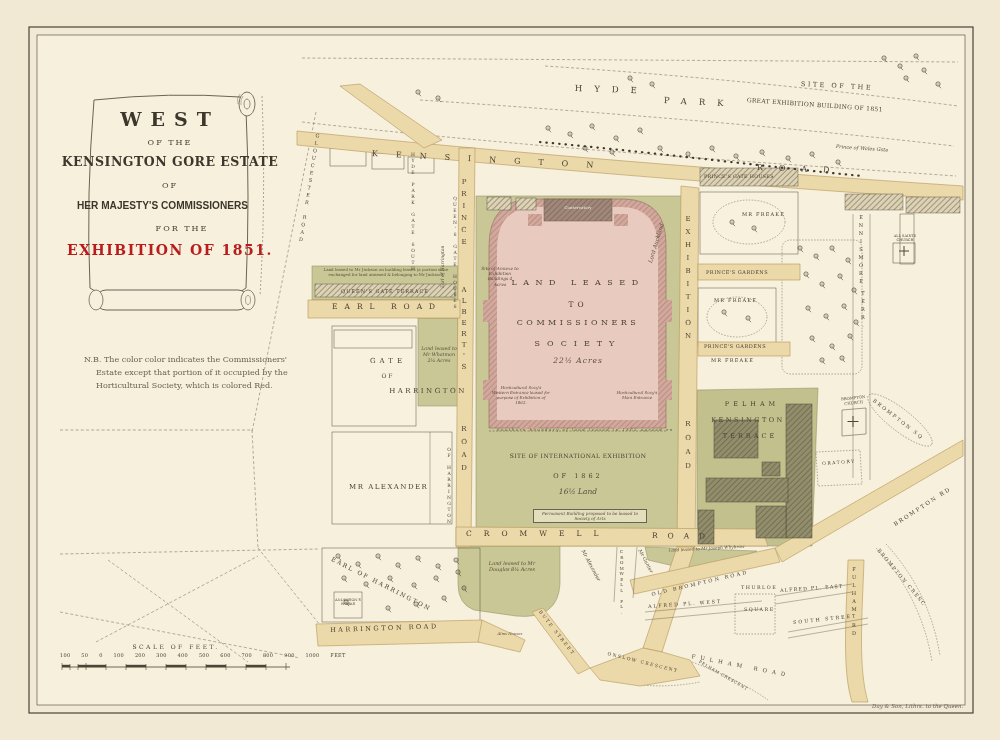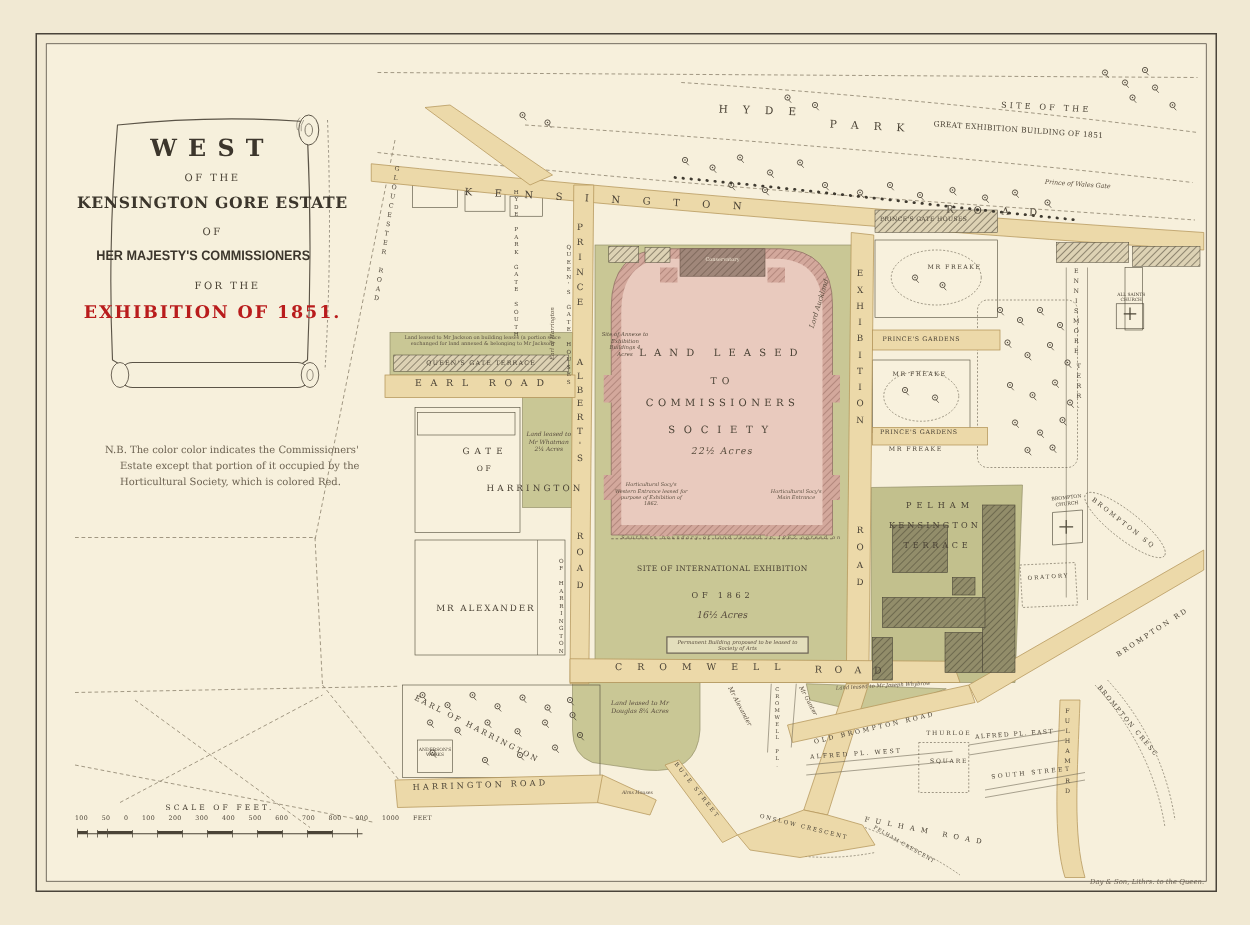--- a/index.html
+++ b/index.html
@@ -297,21 +297,21 @@
   <span class="lbl it" style="left:836px;top:144px;font-size:5px;transform:rotate(4deg);">Prince of Wales Gate</span>
 
   <span class="lbl" style="left:372px;top:150px;font-size:8px;letter-spacing:18px;transform:rotate(3deg);">KENSINGTON</span>
   <span class="lbl" style="left:757px;top:164px;font-size:8px;letter-spacing:16px;transform:rotate(2deg);">ROAD</span>
   <span class="lbl vt" style="left:460px;top:178px;font-size:7px;letter-spacing:4px;">PRINCE</span>
   <span class="lbl vt" style="left:460px;top:286px;font-size:7px;letter-spacing:3px;">ALBERT'S</span>
   <span class="lbl vt" style="left:460px;top:425px;font-size:7px;letter-spacing:5px;">ROAD</span>
   <span class="lbl vt" style="left:684px;top:215px;font-size:7px;letter-spacing:5px;">EXHIBITION</span>
   <span class="lbl vt" style="left:684px;top:420px;font-size:7px;letter-spacing:6px;">ROAD</span>
   <span class="lbl" style="left:332px;top:303px;font-size:7.5px;letter-spacing:7px;">EARL ROAD</span>
-  <span class="lbl" style="left:492px;top:530px;font-size:7.5px;letter-spacing:12px;">CROMWELL</span>
+  <span class="lbl" style="left:466px;top:530px;font-size:7.5px;letter-spacing:12px;">CROMWELL</span>
   <span class="lbl" style="left:652px;top:532px;font-size:7.5px;letter-spacing:10px;transform:rotate(1deg);">ROAD</span>
   <span class="lbl" style="left:330px;top:627px;font-size:6.5px;letter-spacing:2.5px;transform:rotate(-2deg);">HARRINGTON ROAD</span>
   <span class="lbl" style="left:651px;top:592px;font-size:5px;letter-spacing:2.2px;transform:rotate(-13deg);">OLD BROMPTON ROAD</span>
   <span class="lbl" style="left:893px;top:523px;font-size:5.5px;letter-spacing:2px;transform:rotate(-33deg);">BROMPTON RD</span>
   <span class="lbl" style="left:875px;top:398px;font-size:5px;letter-spacing:2px;transform:rotate(38deg);">BROMPTON SQ</span>
   <span class="lbl" style="left:880px;top:548px;font-size:5px;letter-spacing:1.5px;transform:rotate(50deg);">BROMPTON CRESC</span>
   <span class="lbl vt" style="left:851px;top:566px;font-size:5px;letter-spacing:2px;">FULHAM RD</span>
   <span class="lbl" style="left:692px;top:654px;font-size:5.5px;letter-spacing:5px;transform:rotate(11deg);">FULHAM ROAD</span>
   <span class="lbl vt" style="left:619px;top:549px;font-size:4.2px;letter-spacing:0.5px;">CROMWELL PL.</span>
   <span class="lbl" style="left:541px;top:610px;font-size:4.5px;letter-spacing:2px;transform:rotate(52deg);">BUTE STREET</span>
@@ -338,21 +338,21 @@
   <span class="lbl it" style="left:578px;top:357px;font-size:7.5px;letter-spacing:1px;transform:translateX(-50%);">22½ Acres</span>
   <span class="lbl" style="left:578px;top:206px;font-size:4px;color:#f1e8d4;transform:translateX(-50%);">Conservatory</span>
   <span class="lbl blk it" style="left:481px;top:266px;width:38px;font-size:4.3px;">Site of Annexe to Exhibition Buildings 4 Acres</span>
   <span class="lbl blk it" style="left:492px;top:386px;width:58px;font-size:4px;">Horticultural Socy's Western Entrance leased for purpose of Exhibition of 1862.</span>
   <span class="lbl blk it" style="left:611px;top:391px;width:52px;font-size:4px;">Horticultural Socy's Main Entrance</span>
   <span class="lbl it" style="left:497px;top:428px;font-size:3.8px;letter-spacing:1.5px;">Southern boundary of land leased in 1862 agreed on</span>
   <span class="lbl it" style="left:648px;top:262px;font-size:5.5px;transform:rotate(-73deg);">Lord Auckland</span>
 
   <span class="lbl" style="left:578px;top:453px;font-size:6px;letter-spacing:0.4px;transform:translateX(-50%);">SITE OF INTERNATIONAL EXHIBITION</span>
   <span class="lbl" style="left:578px;top:473px;font-size:6.5px;letter-spacing:3px;transform:translateX(-50%);">OF 1862</span>
-  <span class="lbl it" style="left:578px;top:488px;font-size:7.5px;transform:translateX(-50%);">16½ Acres</span>
+  <span class="lbl it" style="left:578px;top:488px;font-size:7.5px;transform:translateX(-50%);">16½ Land</span>
   <span class="lbl blk it box" style="left:533px;top:509px;width:108px;font-size:4.2px;">Permanent Building proposed to be leased to Society of Arts</span>
 
   <span class="lbl" style="left:704px;top:175px;font-size:4.8px;letter-spacing:0.3px;">PRINCE'S GATE HOUSES</span>
   <span class="lbl" style="left:742px;top:212px;font-size:5px;letter-spacing:1.2px;">MR FREAKE</span>
   <span class="lbl" style="left:706px;top:270px;font-size:5px;letter-spacing:0.5px;">PRINCE'S GARDENS</span>
   <span class="lbl" style="left:714px;top:298px;font-size:5px;letter-spacing:1.2px;">MR FREAKE</span>
   <span class="lbl" style="left:704px;top:344px;font-size:5px;letter-spacing:0.5px;">PRINCE'S GARDENS</span>
   <span class="lbl" style="left:711px;top:358px;font-size:5px;letter-spacing:1.2px;">MR FREAKE</span>
 
   <span class="lbl blk" style="left:315px;top:268px;width:142px;font-size:4px;color:#5c5243;">Land leased to Mr Jackson on building leases (a portion since exchanged for land annexed &amp; belonging to Mr Jackson)</span>

